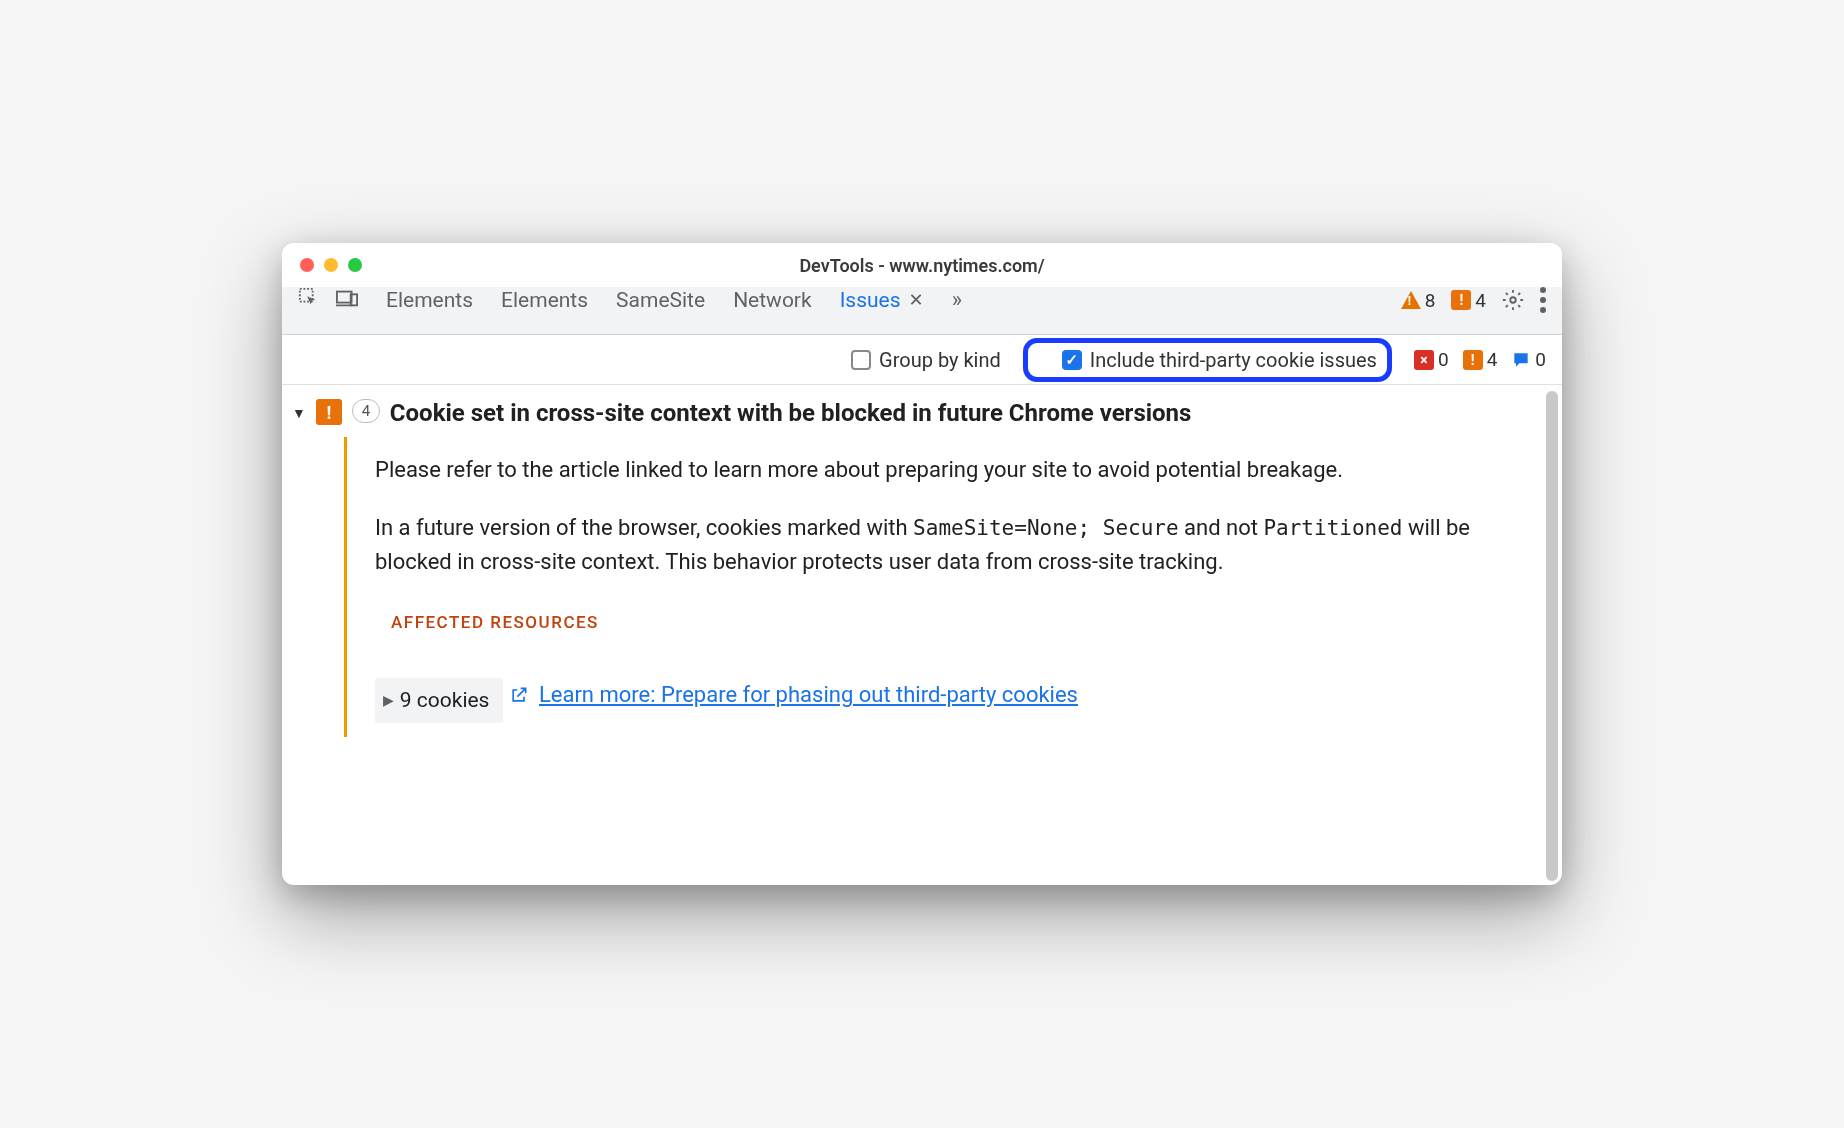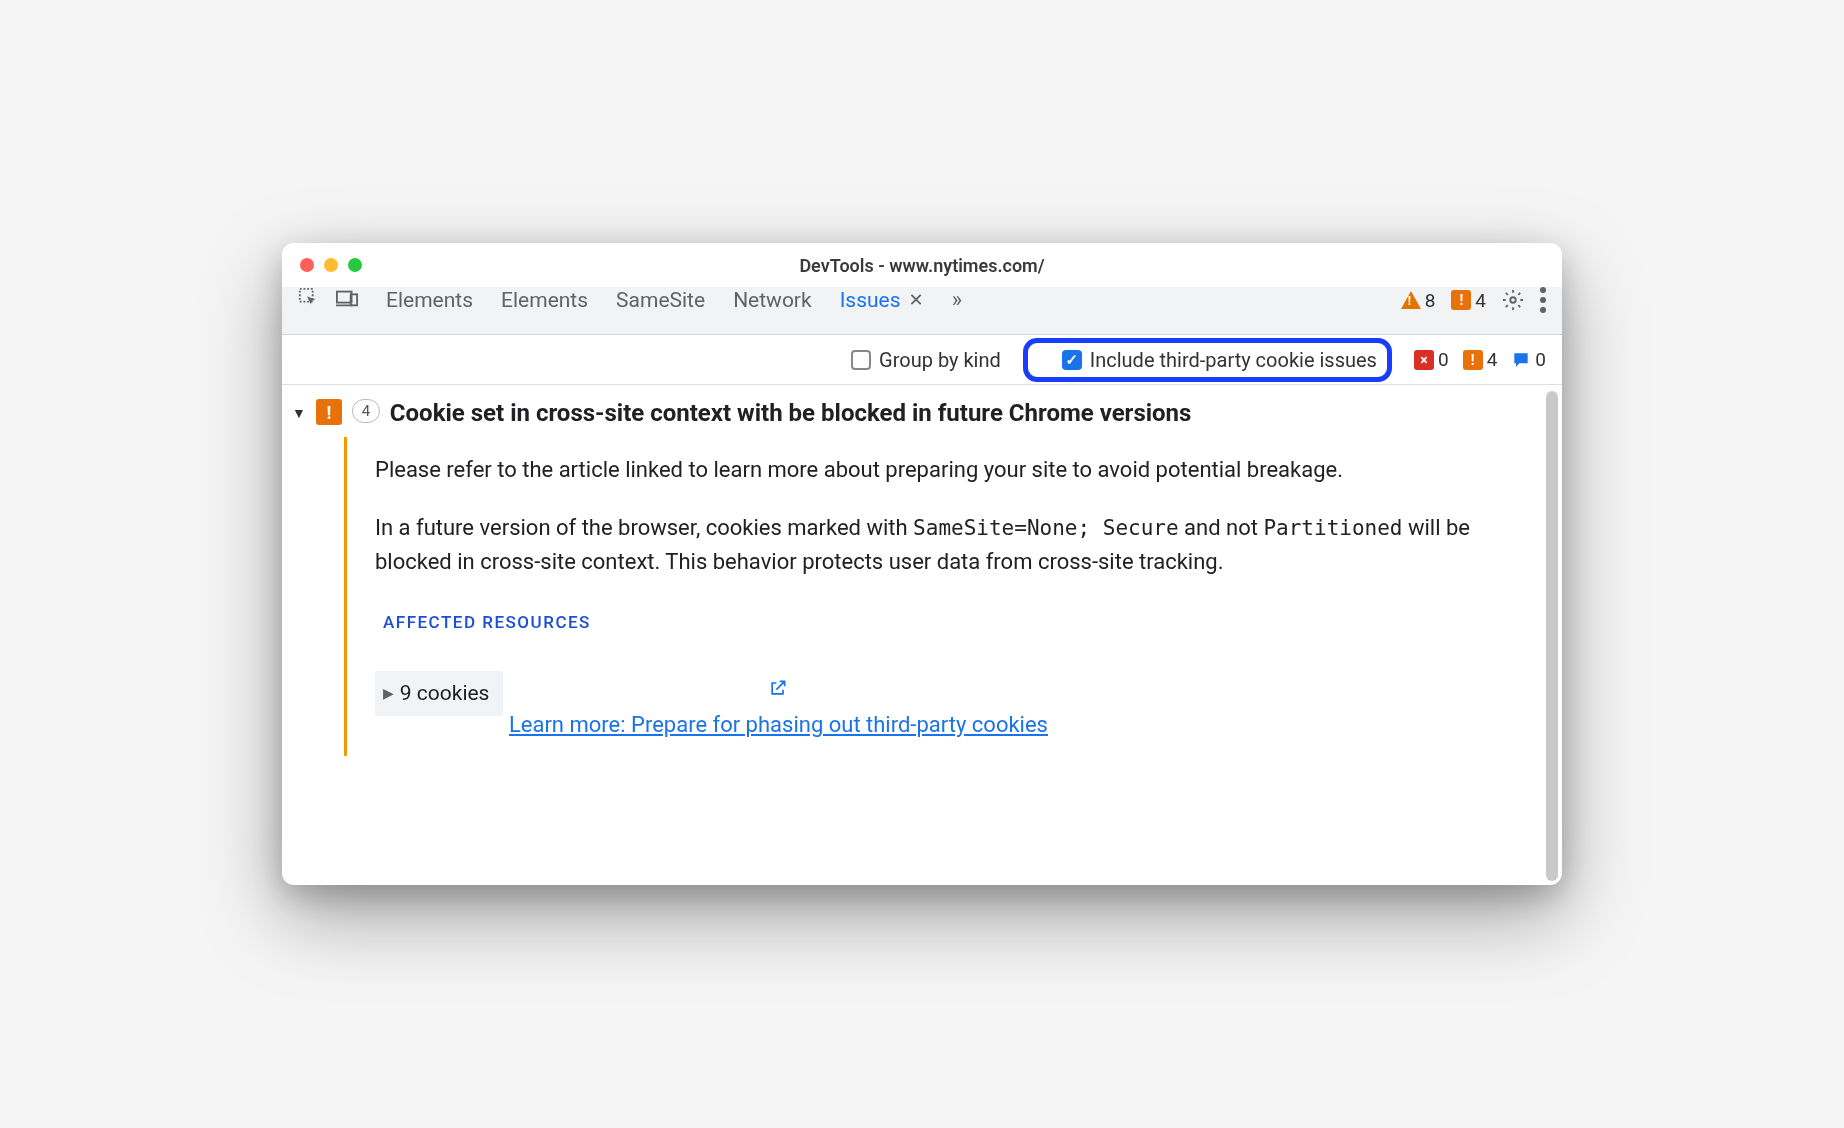--- a/index.html
+++ b/index.html
@@ -128,34 +128,33 @@
     .issue-title { font-size:24px; font-weight:700; color:#202124; }
     .issue-body {
       border-left: 3px solid #f29900;
       margin-left: 52px; margin-top: 10px;
       padding: 16px 10px 14px 28px;
       font-size: 22px; color: #202124; line-height: 1.55;
     }
     .issue-body p { margin-bottom: 24px; }
     code { font-family: ui-monospace, Menlo, Consolas, monospace; font-size: 21px; }
     .section-label {
-      font-size: 17px; letter-spacing: 1.5px; color:#1d4ed8;
-      text-transform: uppercase; margin: 30px 0 12px 8px; font-weight:500;
+      font-size: 17px; letter-spacing: 1.5px; color:#c2410c;
+      text-transform: uppercase; margin: 30px 0 12px 16px; font-weight:500;
     }
     .resource-pill {
       display: inline-flex; align-items: center; gap: 6px;
       background: #f1f3f4; padding: 6px 14px 6px 8px; border-radius: 2px;
       font-size: 21px; cursor:pointer;
     }
     .resource-pill .tri { color:#5f6368; font-size:14px; }
     .learn-more {
       display: inline-flex; align-items: center; gap: 10px;
       color: #1a73e8; font-size: 22px; margin-top: 30px;
       cursor:pointer;
-      flex-direction:column;
     }
     .learn-more .text { text-decoration: underline; }
     .ext-icon { width:20px; height:20px; }
   </style>
 </head>
 <body>
 
 <div class="window">
 
   <div class="titlebar">

